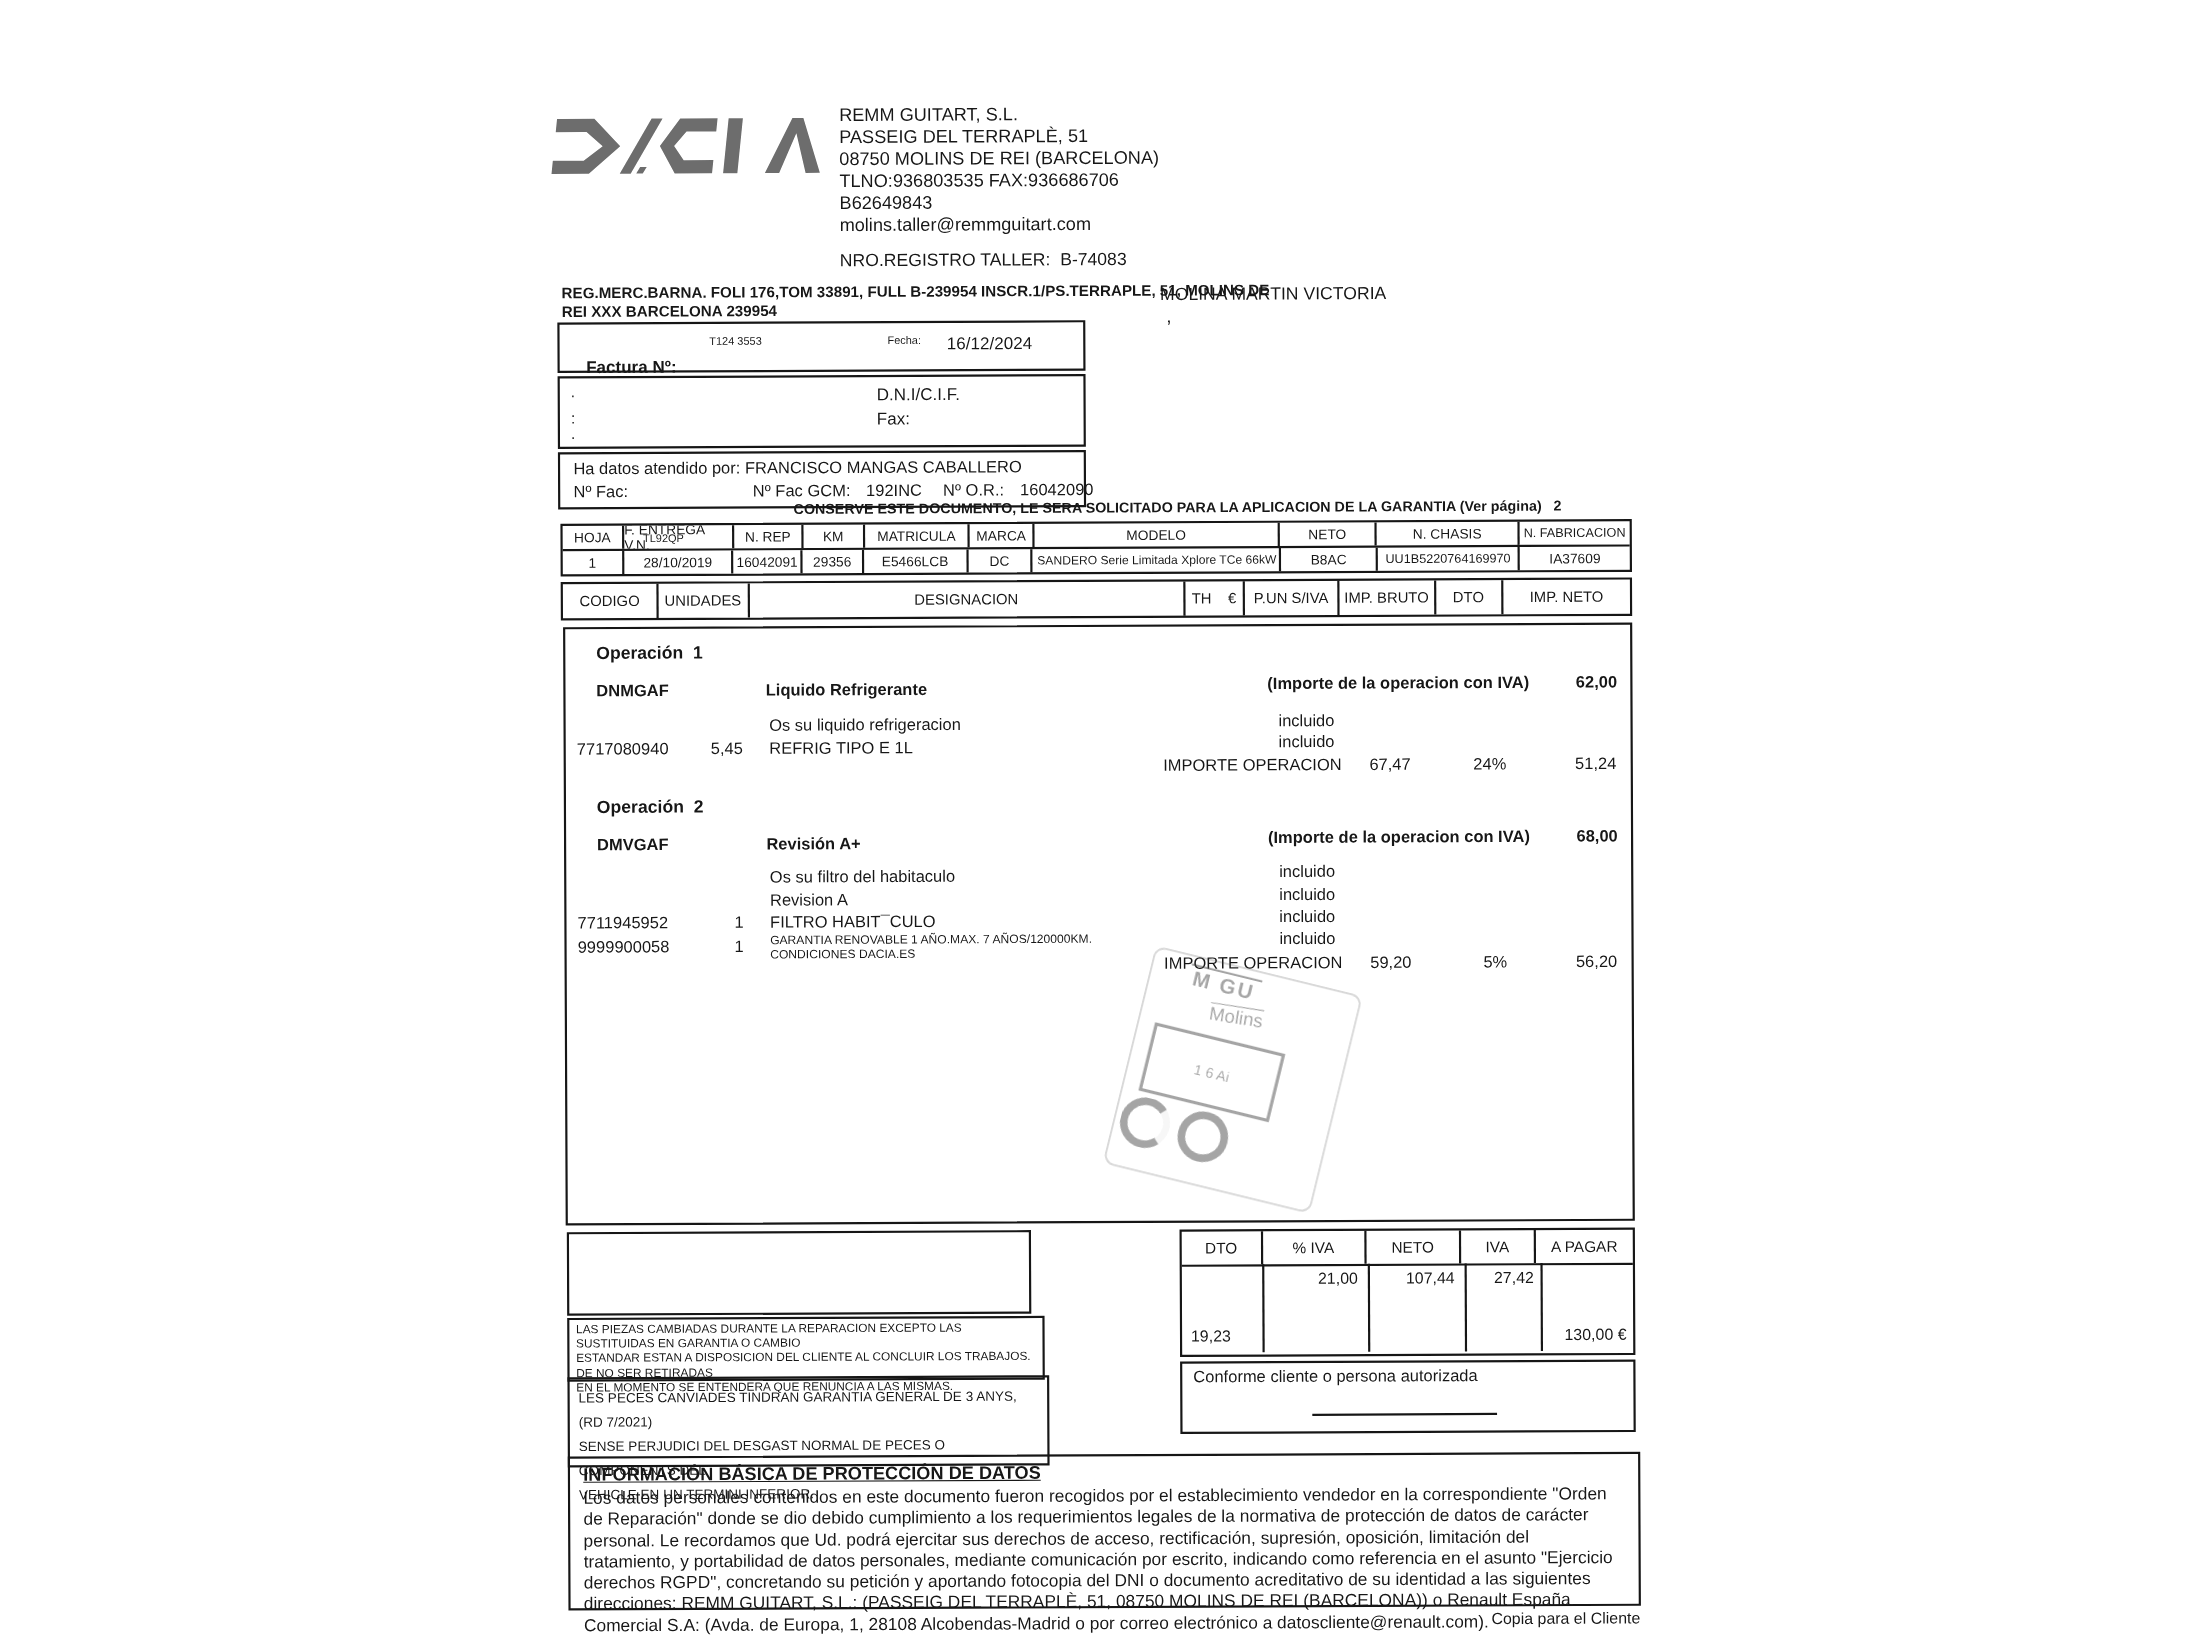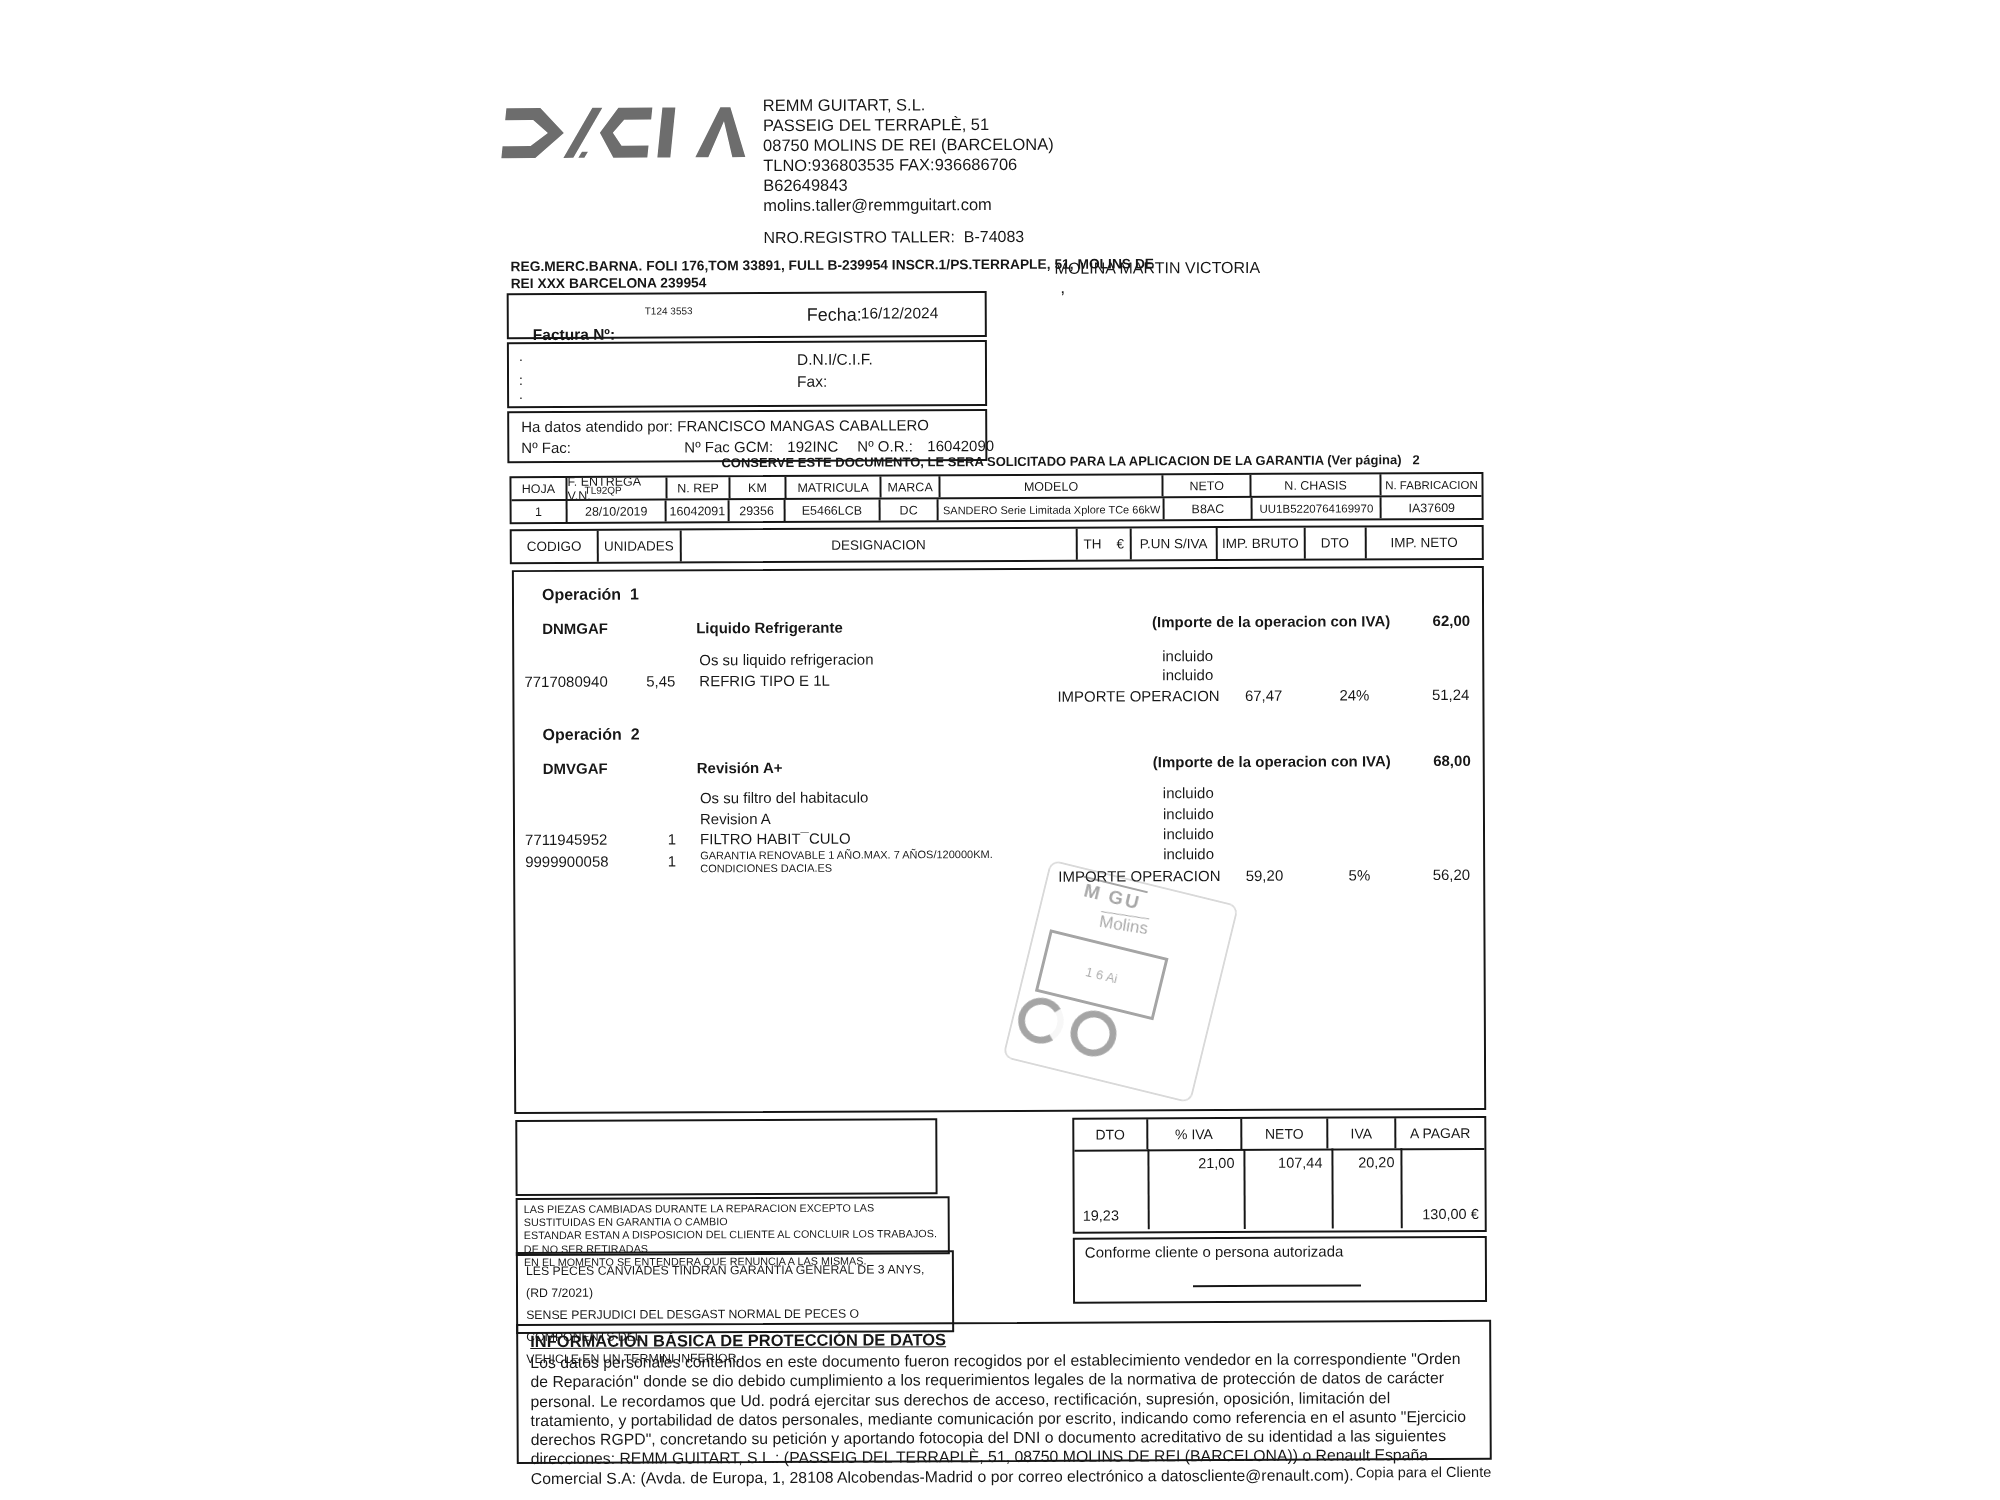--- a/index.html
+++ b/index.html
@@ -53,21 +53,21 @@
   <div class="abs pre" style="left:765px;top:228px;font-size:16px;">NRO.REGISTRO TALLER:  B-74083</div>
 
   <div class="abs b" style="left:512px;top:256px;width:660px;font-size:13.8px;line-height:17px;">REG.MERC.BARNA. FOLI 176,TOM 33891, FULL B-239954 INSCR.1/PS.TERRAPLE, 51, MOLINS DE REI XXX BARCELONA 239954</div>
 
   <div class="abs" style="left:1056px;top:260px;font-size:16px;">MOLINA MARTIN VICTORIA</div>
   <div class="abs" style="left:1062px;top:288px;font-size:18px;">’</div>
 
   <div class="abs box" style="left:508px;top:291px;width:476px;height:42px;">
     <span class="abs b" style="left:24px;top:11px;font-size:15.5px;margin-top:20px;">Factura Nº:</span>
     <span class="abs" style="left:136px;top:11px;font-size:10px;text-align:center;">T124 3553</span>
-    <span class="abs" style="left:298px;top:11px;font-size:18px;">Fecha:</span>
+    <span class="abs" style="left:298px;top:11px;font-size:10px;">Fecha:</span>
     <span class="abs" style="left:352px;top:11px;font-size:15.5px;">16/12/2024</span>
   </div>
 
   <div class="abs box" style="left:508px;top:340px;width:476px;height:62px;">
     <span class="abs" style="left:10px;top:4px;font-size:14px;">.</span>
     <span class="abs" style="left:10px;top:28px;font-size:14px;">:</span>
     <span class="abs" style="left:10px;top:42px;font-size:14px;">.</span>
     <span class="abs" style="left:288px;top:8px;font-size:15.5px;">D.N.I/C.I.F.</span>
     <span class="abs" style="left:288px;top:30px;font-size:15.5px;">Fax:</span>
   </div>
@@ -199,21 +199,21 @@
       <div class="cell" style="width:67px;">IVA</div>
       <div class="cell" style="width:90px;">A PAGAR</div>
     </div>
     <div class="abs" style="left:0;top:30px;width:410px;height:80px;">
       <div class="abs" style="left:73px;top:0;width:2px;height:80px;background:#1b1b1b;"></div>
       <div class="abs" style="left:169px;top:0;width:2px;height:80px;background:#1b1b1b;"></div>
       <div class="abs" style="left:257px;top:0;width:2px;height:80px;background:#1b1b1b;"></div>
       <div class="abs" style="left:326px;top:0;width:2px;height:80px;background:#1b1b1b;"></div>
       <span class="abs r" style="left:80px;top:6px;width:80px;font-size:14.5px;">21,00</span>
       <span class="abs r" style="left:176px;top:6px;width:72px;font-size:14.5px;">107,44</span>
-      <span class="abs r" style="left:262px;top:6px;width:58px;font-size:14.5px;">20,20</span>
+      <span class="abs r" style="left:262px;top:6px;width:58px;font-size:14.5px;">27,42</span>
       <span class="abs" style="left:8px;top:58px;font-size:14.5px;">19,23</span>
       <span class="abs r" style="left:330px;top:58px;width:74px;font-size:14.5px;">130,00 €</span>
     </div>
   </div>
 
   <div class="abs box" style="left:513px;top:1196px;width:418px;height:48px;padding:3px 6px;font-size:10.8px;line-height:13.2px;">
     <div>LAS PIEZAS CAMBIADAS DURANTE LA REPARACION EXCEPTO LAS SUSTITUIDAS EN GARANTIA O CAMBIO</div>
     <div>ESTANDAR  ESTAN  A  DISPOSICION  DEL CLIENTE AL CONCLUIR LOS TRABAJOS. DE NO SER  RETIRADAS</div>
     <div>EN EL MOMENTO SE ENTENDERA QUE RENUNCIA A LAS MISMAS.</div>
   </div>

